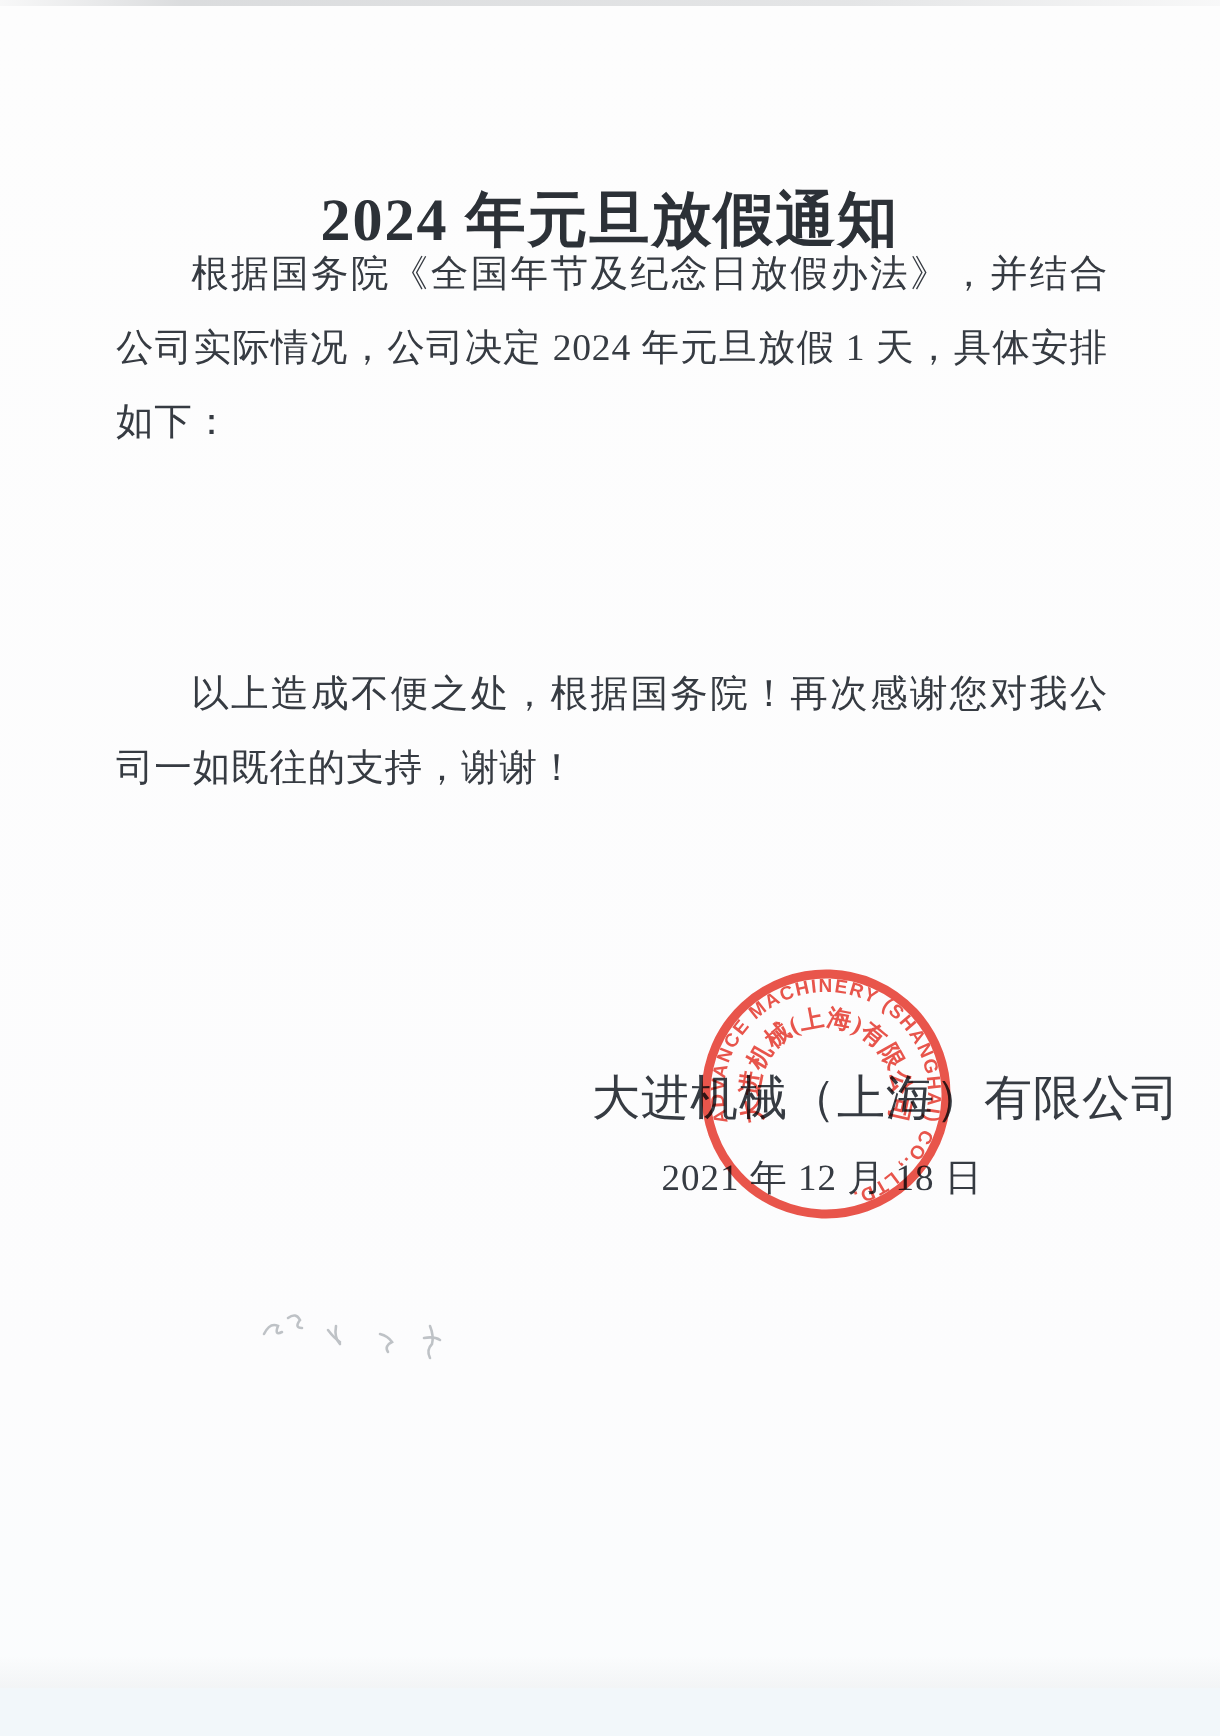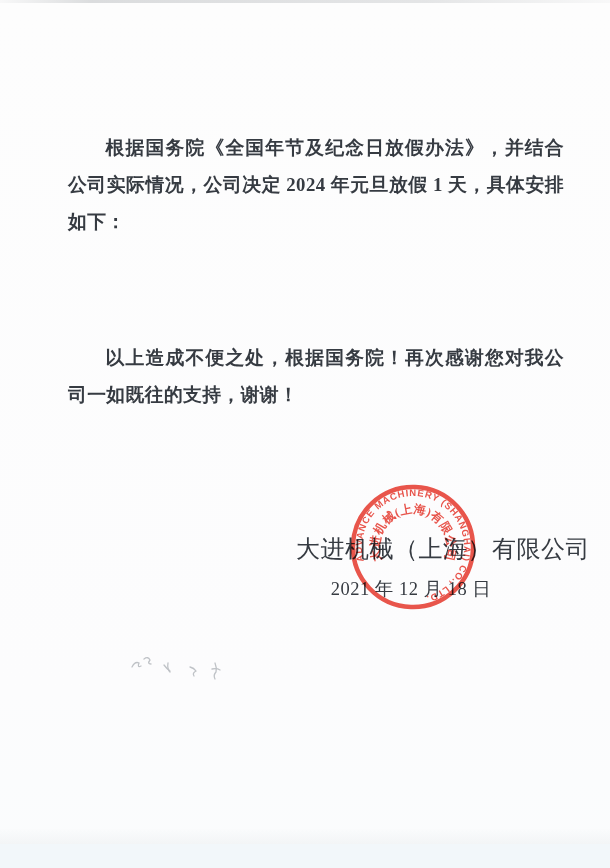--- a/index.html
+++ b/index.html
@@ -36,22 +36,21 @@
   }
   .para {
     position: absolute;
     left: 58px;
     width: 496px;
     font-size: 18.8px;
     line-height: 37px;
     text-align: justify;
     text-indent: 2em;
     letter-spacing: 0.4px;
-    margin: 10px;
-    font-weight: bold;
+    margin: 0;
   }
   .para-1 { top: 119px; }
   .para-2 { top: 201px; }
   .para-3 { top: 329px; }
   .signature {
     position: absolute;
     top: 533px; left: 296px;
     width: 230px;
     text-align: center;
     z-index: 2;
@@ -83,20 +82,21 @@
     opacity: 0.55;
   }
 </style>
 </head>
 <body>
 
 <div class="page">
 
   <div class="scan-line-top"></div>
 
+  <h1 class="doc-title">2024 年元旦放假通知</h1>
 
   <p class="para para-1">根据国务院《全国年节及纪念日放假办法》，并结合公司实际情况，公司决定 2024 年元旦放假 1 天，具体安排如下：</p>
   <p class="para para-3">以上造成不便之处，根据国务院！再次感谢您对我公司一如既往的支持，谢谢！</p>
 
   <div class="signature">
     <div class="company">大进机械（上海）有限公司</div>
     <div class="sig-date">2021 年 12 月 18 日</div>
   </div>
 
   <svg class="stamp" viewBox="0 0 132 132" xmlns="http://www.w3.org/2000/svg">

